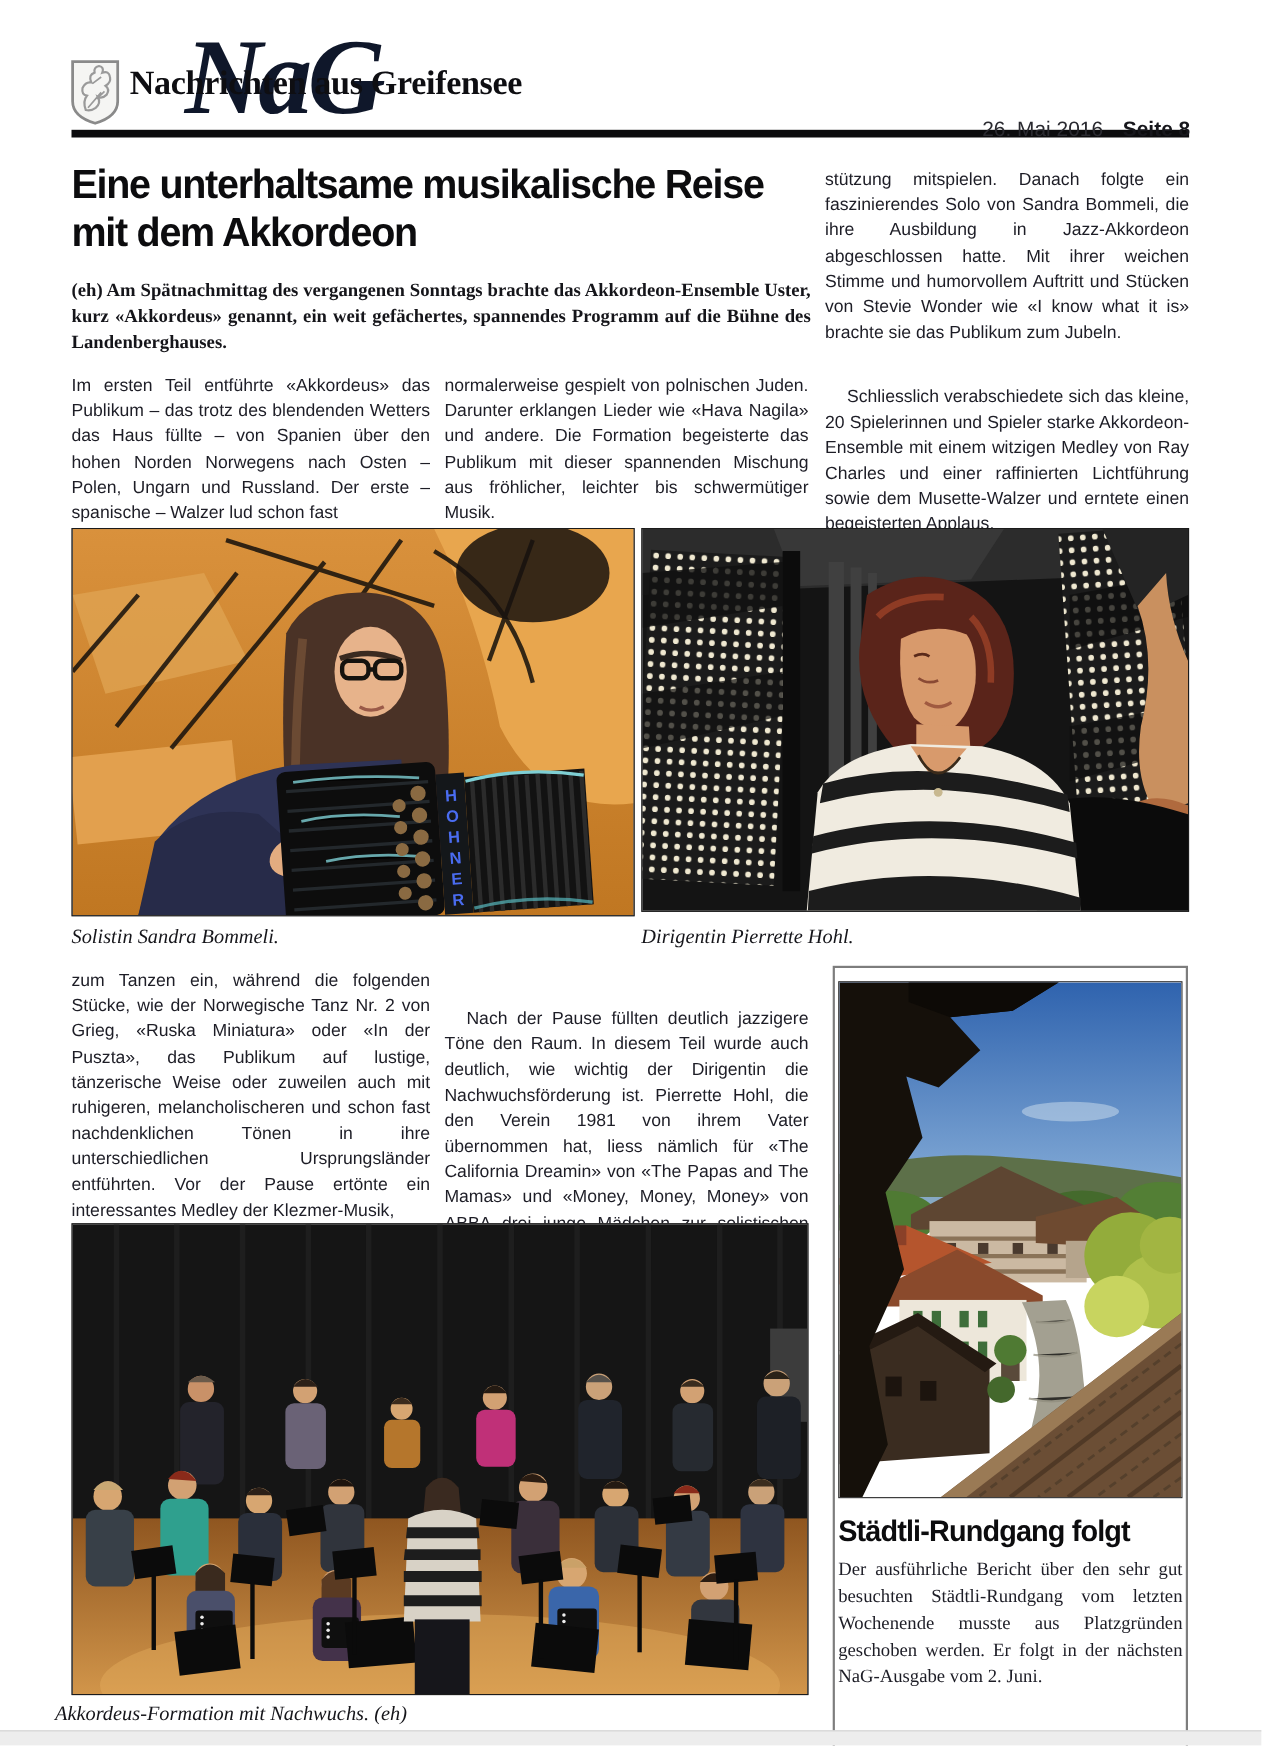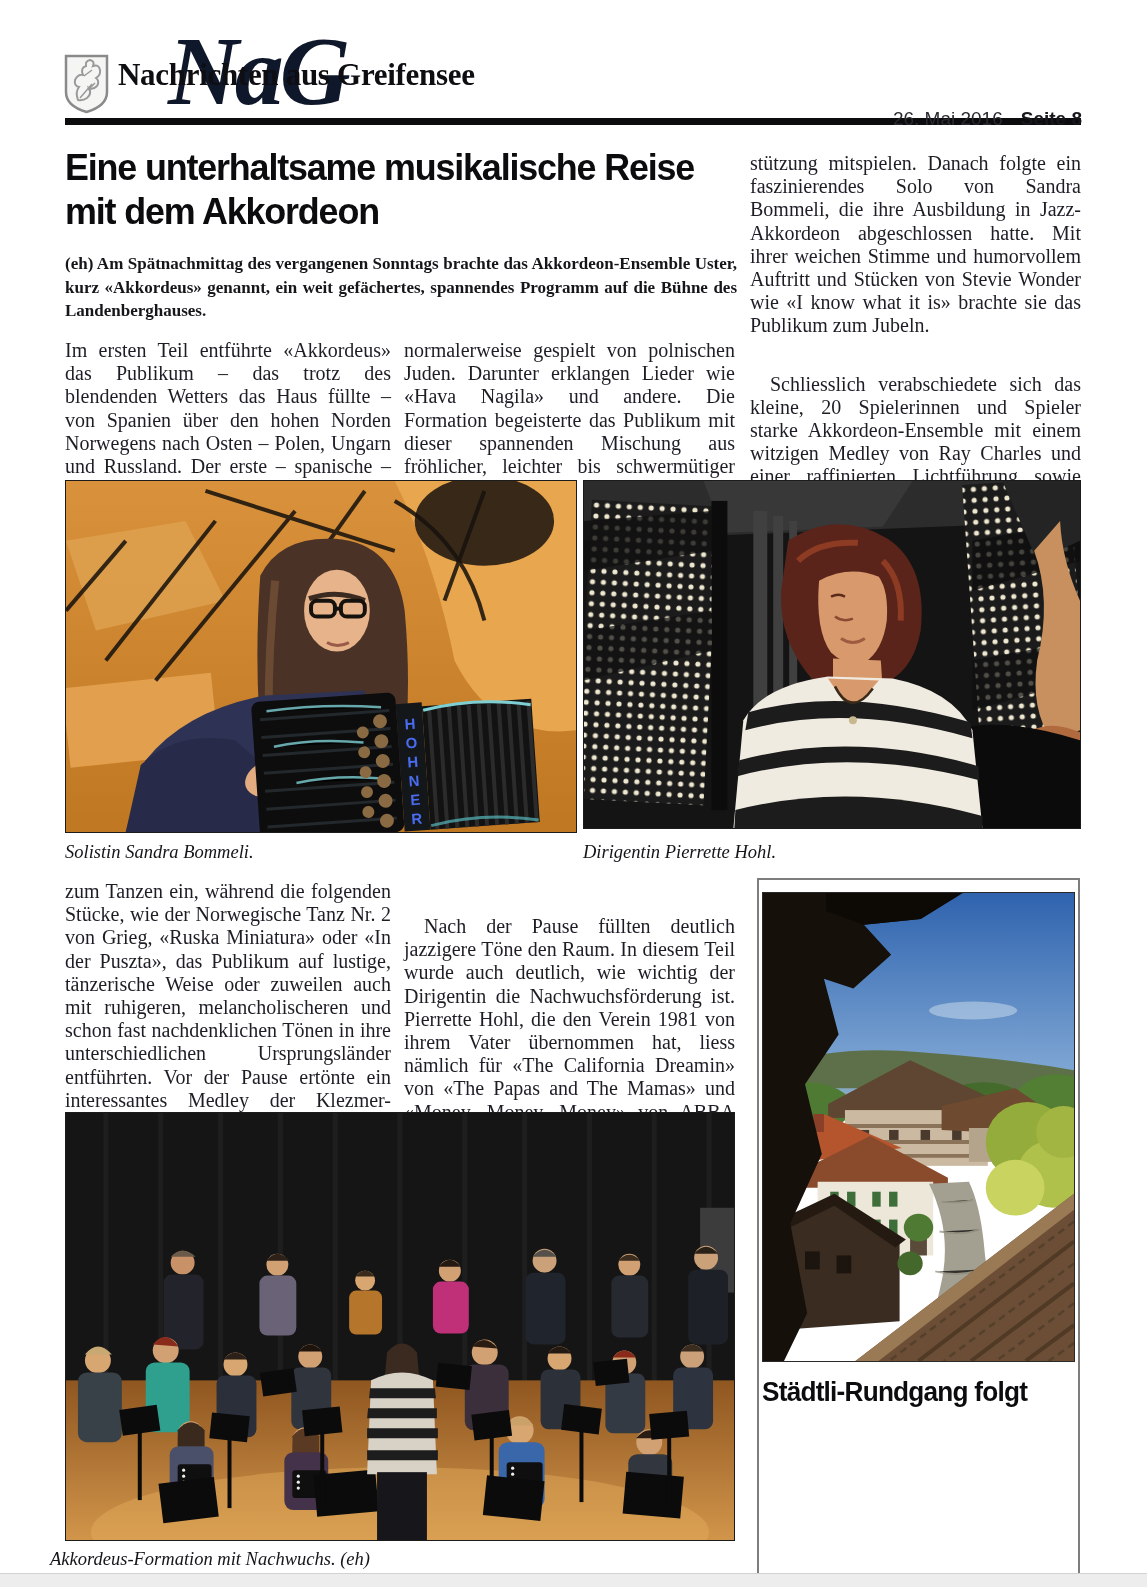--- a/index.html
+++ b/index.html
@@ -36,21 +36,21 @@
     letter-spacing:-1.2px; transform:scaleX(.97); transform-origin:left top;
   }
   #lead {
     left:65px; top:252px; width:672px;
     font-family:Liberation Serif, serif; font-weight:700;
     font-size:17px; line-height:23.5px; color:#15151a; text-align:justify;
   }
 
   
   .bodytext {
-    font-family:Liberation Serif, serif; font-size:20px;
+    font-family:Liberation Sans, sans-serif; font-size:16px;
     line-height:23.2px; text-align:justify; color:#1d1d26;
   }
   .bodytext p.indent { text-indent:20px;margin-top:35px; }
   #col1-top  { left:65px;  top:339px; width:326px; }
   #col2-top  { left:404px; top:339px; width:331px; }
   #col3      { left:750px; top:152px; width:331px; }
   #col1-bot  { left:65px;  top:880px; width:326px; }
   #col2-bot  { left:404px; top:880px; width:331px; }
 
   
@@ -500,16 +500,17 @@
             <path d="M296,372 L172,470"></path>
             <path d="M296,412 L222,470"></path>
             <path d="M296,452 L272,470"></path>
         </g>
 
         <path d="M0,0 L190,0 L150,26 L96,32 L122,62 L86,96 L58,86 L72,142 L40,192 L56,262 L26,332 L42,422 L20,470 L0,470 Z" fill="#15100a"></path>
         <path d="M60,0 L190,0 L150,26 L96,32 L60,18 Z" fill="#0d0a06"></path>
       </svg>
     </div>
     <div id="sidebar-heading">Städtli-Rundgang folgt</div>
+    <div id="sidebar-body">Der ausführliche Bericht über den sehr gut besuchten Städtli-Rundgang vom letzten Wochenende musste aus Platzgründen geschoben werden. Er folgt in der nächsten NaG-Ausgabe vom 2. Juni.</div>
   </div>
 
   <div class="abs" id="bottom-edge"></div>
 </div>
 
 </body></html>

